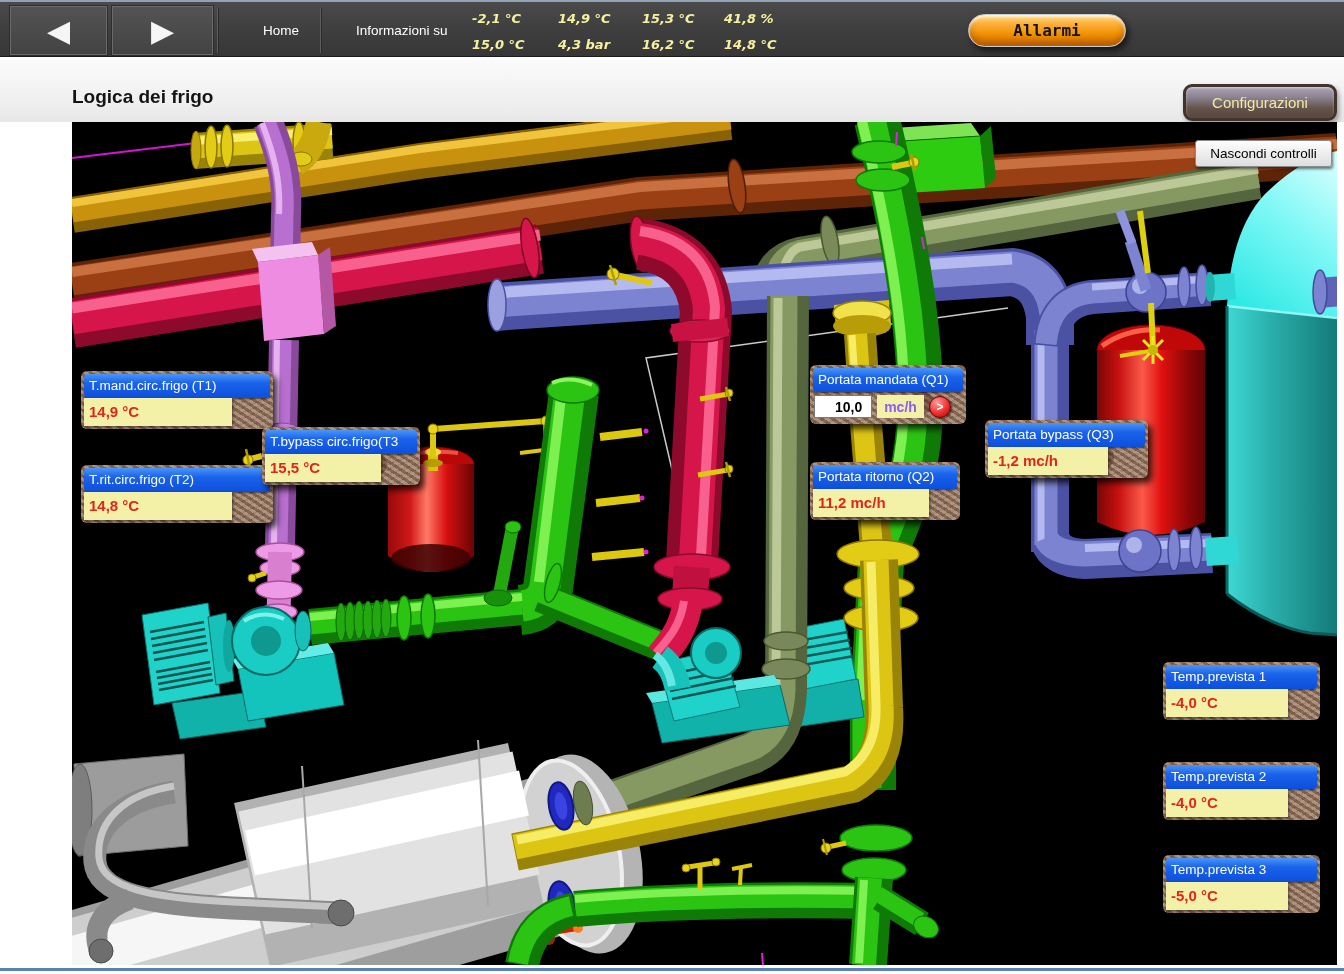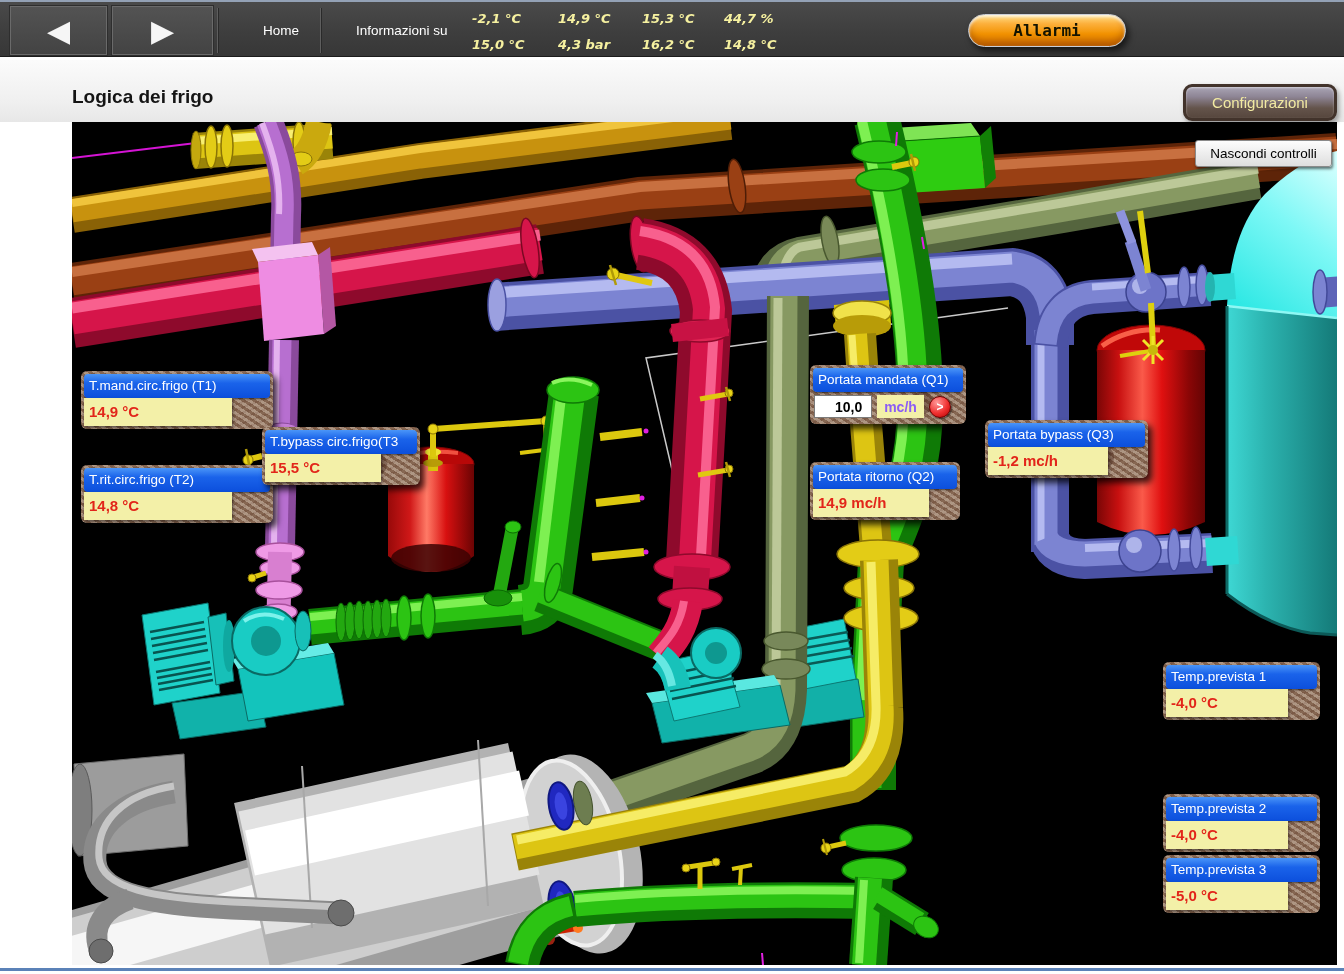--- a/index.html
+++ b/index.html
@@ -82,21 +82,21 @@
     <span class="tri">▶</span>
   </div>
   <div class="tb-sep" style="left:217px;"></div>
   <div class="tb-item" style="left:240px;">Home</div>
   <div class="tb-sep" style="left:320px;"></div>
   <div class="tb-item" style="left:333px;">Informazioni su</div>
   <div class="readings">
     <span>-2,1 °C</span>
     <span>14,9 °C</span>
     <span>15,3 °C</span>
-    <span>44,7 %</span>
+    <span>41,8 %</span>
     <span>15,0 °C</span>
     <span>4,3 bar</span>
     <span>16,2 °C</span>
     <span>14,8 °C</span>
   </div>
   <div class="alarmbtn">Allarmi</div>
 </div>
 
 <div class="headband"></div>
 <div class="pagetitle">Logica dei frigo</div>
@@ -495,39 +495,39 @@
   <div class="qrow">
     <input type="text" value="10,0" style="">
     <div class="unit">mc/h</div>
     <div class="gobtn">&gt;</div>
   </div>
 </div>
 
 <div class="panel" style="left:810px; top:462px; width:150px;">
   <div class="hdr">Portata ritorno (Q2)</div>
   <div class="row">
-      <div class="val" style="width:116px;">14,9 mc/h</div>
+      <div class="val" style="width:116px;">11,2 mc/h</div>
     </div>
 </div>
 
 <div class="panel" style="left:985px; top:420px; width:163px;">
   <div class="hdr">Portata bypass (Q3)</div>
   <div class="row">
       <div class="val" style="width:120px;">-1,2 mc/h</div>
     </div>
 </div>
 
 <div class="panel" style="left:1163px; top:662px; width:157px;">
   <div class="hdr">Temp.prevista 1</div>
   <div class="row">
       <div class="val" style="width:122px;">-4,0 °C</div>
     </div>
 </div>
 
-<div class="panel" style="left:1163px; top:762px; width:157px;margin-top:32px;">
+<div class="panel" style="left:1163px; top:762px; width:157px;">
   <div class="hdr">Temp.prevista 2</div>
   <div class="row">
       <div class="val" style="width:122px;">-4,0 °C</div>
     </div>
 </div>
 
 <div class="panel" style="left:1163px; top:855px; width:157px;">
   <div class="hdr">Temp.prevista 3</div>
   <div class="row">
       <div class="val" style="width:122px;">-5,0 °C</div>

